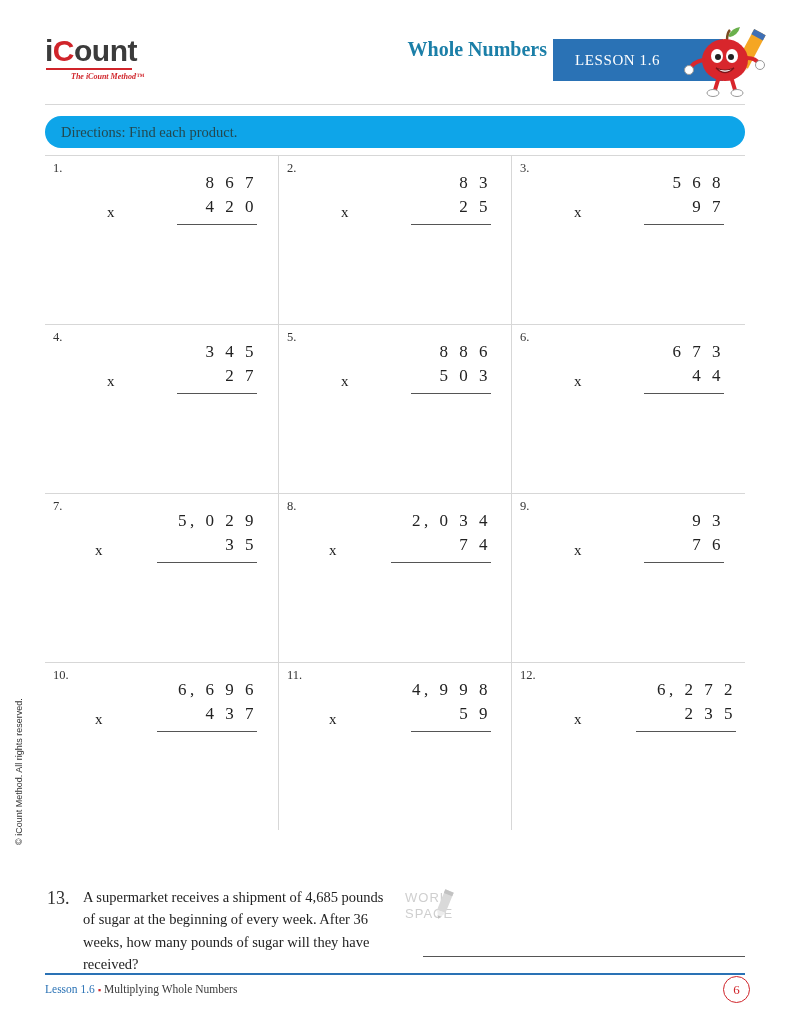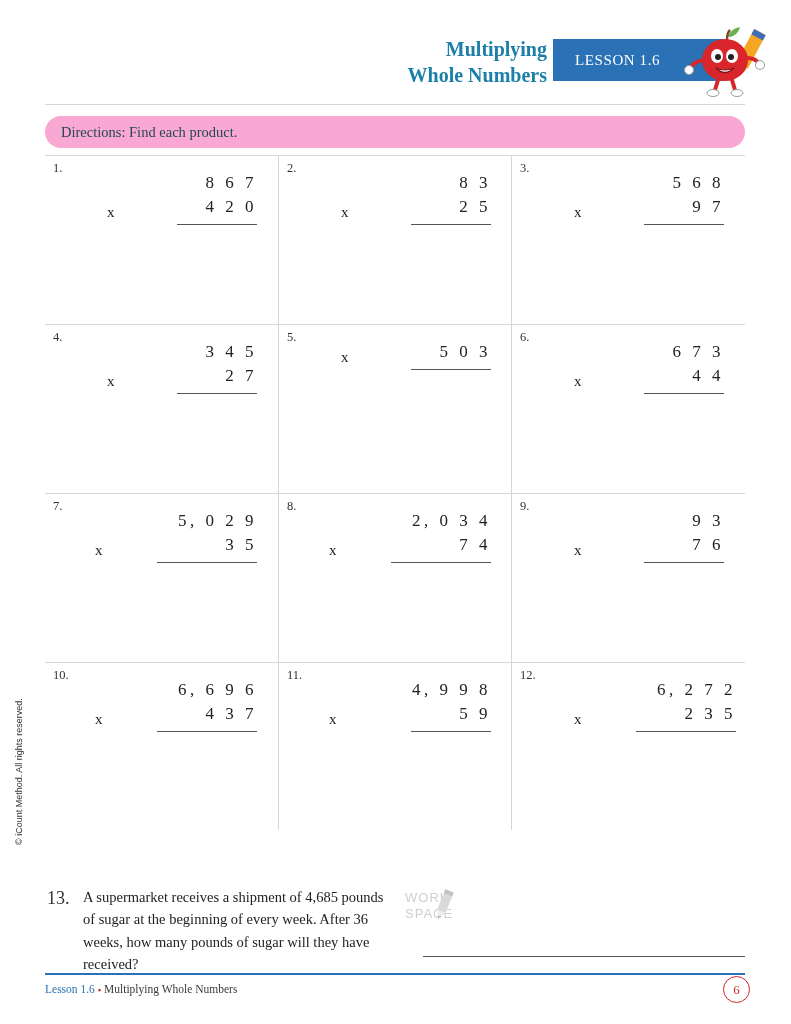--- a/index.html
+++ b/index.html
@@ -112,21 +112,21 @@
     height: 1px;
     background: #d7d7d7;
   }
 
   
   .directions {
     position: absolute;
     left: 45px;
     width: 700px;
     height: 32px;
-    background: #f9a8d4;
+    background: #0ea5e9;
     border-radius: 16px;
     display: flex;
     align-items: center;
     padding-left: 16px;
     box-sizing: border-box;
     font-family: "Liberation Serif", serif;
     font-size: 14.5px;
     color: #23484f;
   }
   #directions-1 { top: 116px; }
@@ -304,23 +304,27 @@
     white-space: nowrap;
   }
 </style>
 </head>
 <body>
 
 <div class="page">
 
   <div class="header">
 
+    <div class="logo">
+      <div class="logo-word"><span>i</span><span class="c-red">C</span><span>ount</span></div>
+      <div class="logo-underline"></div>
+      <div class="logo-tag">The iCount Method™</div>
+    </div>
 
     <div class="title-block">
-      <div class="title-line">Multiplying</div>
       <div class="title-line">Whole Numbers</div>
     </div>
 
     <div class="lesson-badge">LESSON 1.6</div>
 
     <div class="mascot">
       <svg width="104" height="76" viewBox="0 0 104 76">
 
         <g transform="rotate(28 74 30)">
           <rect x="66" y="6" width="13" height="38" fill="#f5a623"></rect>
@@ -411,20 +415,21 @@
           <span class="mult">x</span>
           <span>2 7</span>
         </div>
         <div class="bar"></div>
       </div>
     </div>
 
     <div class="cell" style="left:234px;top:169px;">
       <div class="num">5.</div>
       <div class="prob">
+        <div class="row">8 8 6</div>
         <div class="row second">
           <span class="mult">x</span>
           <span>5 0 3</span>
         </div>
         <div class="bar"></div>
       </div>
     </div>
 
     <div class="cell" style="left:467px;top:169px;">
       <div class="num">6.</div>

